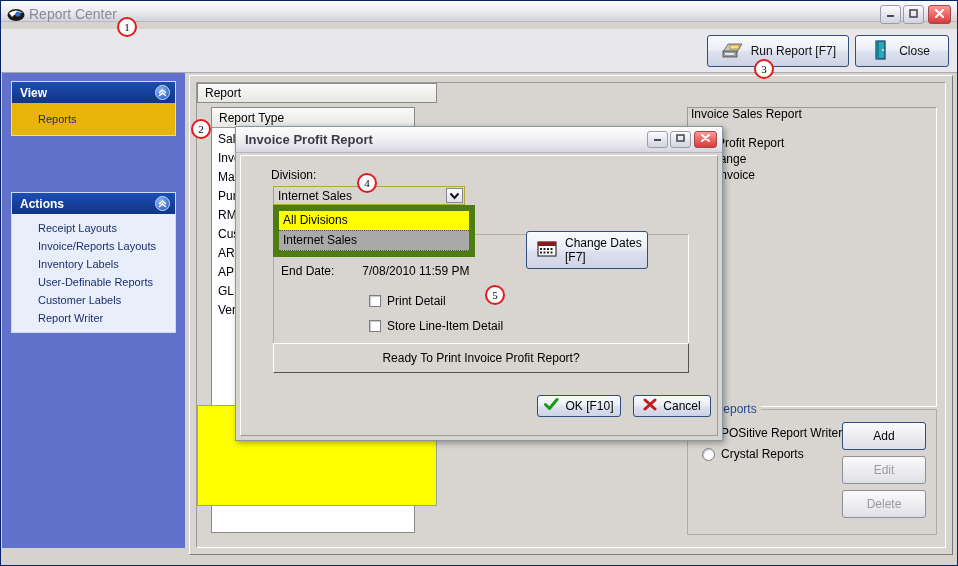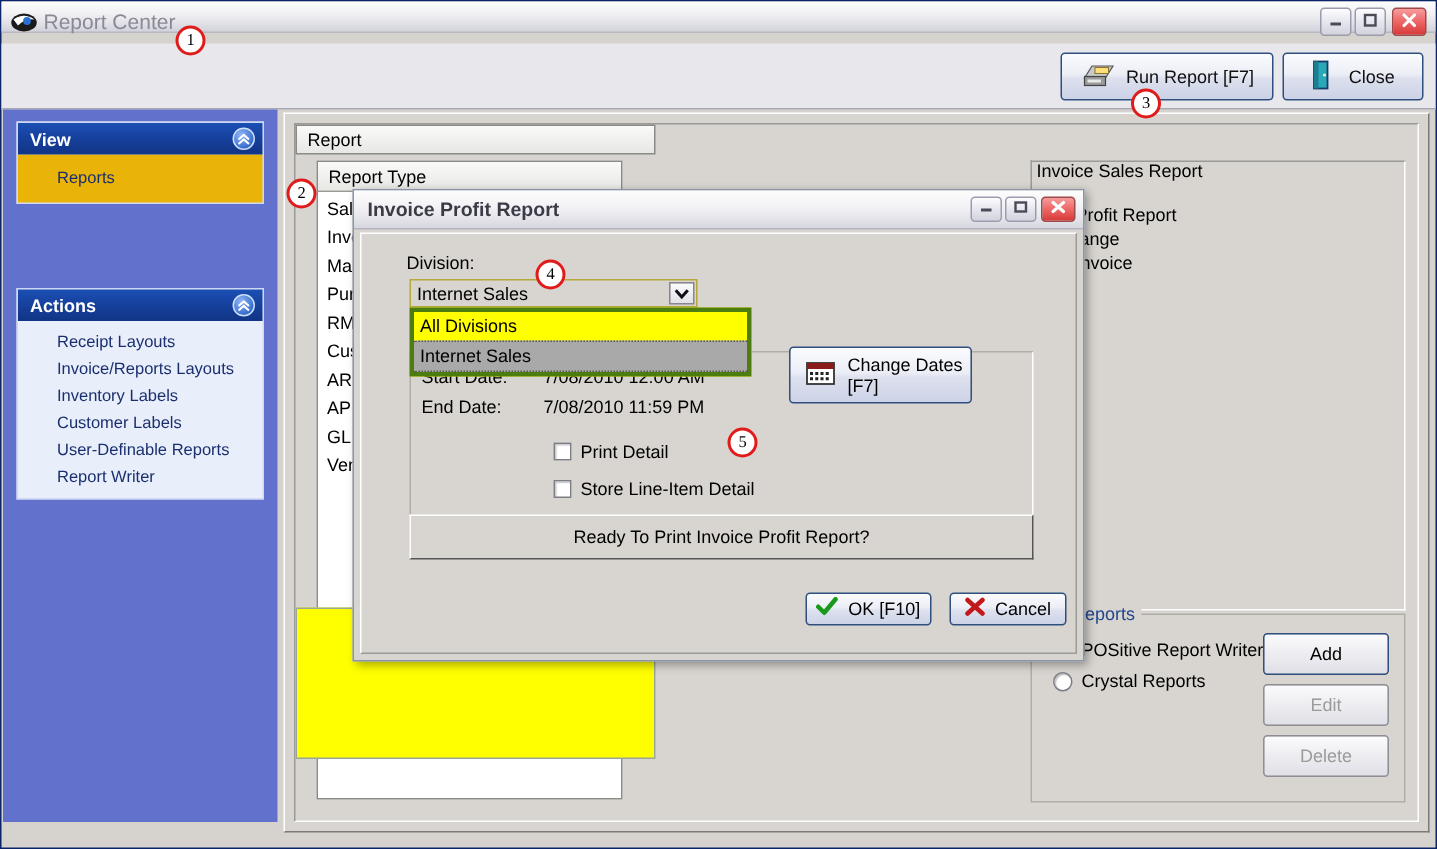--- a/index.html
+++ b/index.html
@@ -283,23 +283,23 @@
   #combo-arrow {
     position: absolute; right: 1px; top: 1px;
     width: 17px; height: 15px;
     background: linear-gradient(to bottom, #fbfbfc, #e2e2e6);
     border: 1px solid #868690;
     display: flex; align-items: center; justify-content: center;
     cursor: pointer;
   }
   #dropdown {
     position: absolute; left: 32px; top: 49px;
-    width: 228px;
+    width: 202px;
     background: #ffff00;
-    border: 3px solid #4d7c0f;
+    border: 6px solid #4d7c0f;
     z-index: 30;
   }
   .dd-item {
     font-size: 12px; color: #000;
     padding: 2px 0 2px 4px;
     line-height: 15px;
     cursor: pointer;
   }
   .dd-item.sel {
     background: #a9a9a9;
@@ -478,22 +478,22 @@
         <span class="chev">
           <svg width="13" height="13" viewBox="0 0 13 13">
             <path d="M3 7 L6.5 4 L10 7 M3 10 L6.5 7 L10 10" fill="none" stroke="#ffffff" stroke-width="1.4"></path>
           </svg>
         </span>
       </div>
       <div class="panel-body">
         <div class="panel-item">Receipt Layouts</div>
         <div class="panel-item">Invoice/Reports Layouts</div>
         <div class="panel-item">Inventory Labels</div>
+        <div class="panel-item">User-Definable Reports</div>
         <div class="panel-item">Customer Labels</div>
-        <div class="panel-item">User-Definable Reports</div>
         <div class="panel-item">Report Writer</div>
       </div>
     </div>
   </div>
 
   <div id="content">
     <div id="content-inner">
 
       <div class="listpanel" id="panel-type">
         <div class="listhead">Report Type</div>

